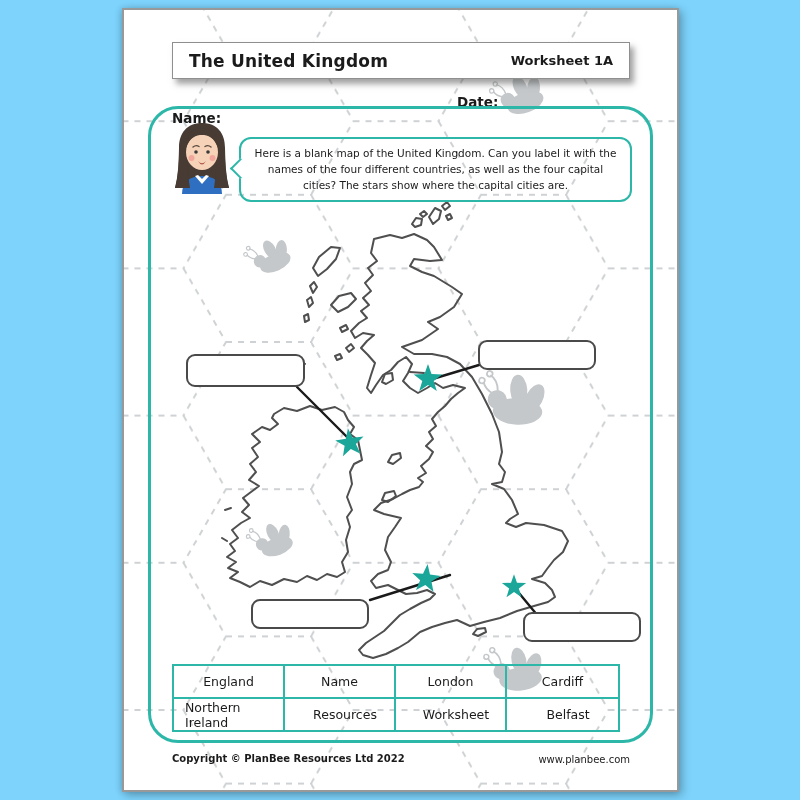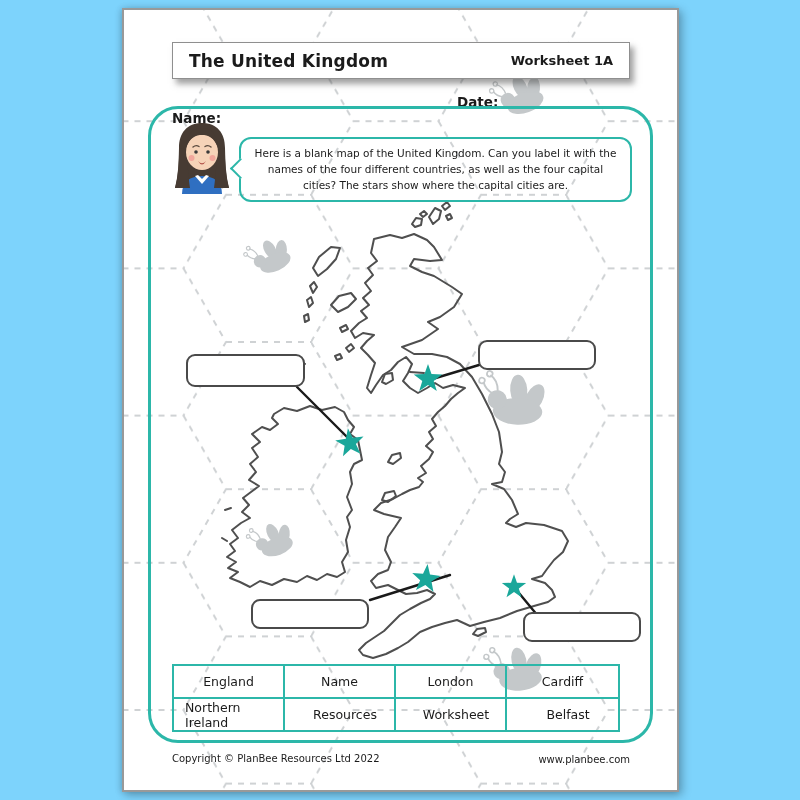--- a/index.html
+++ b/index.html
@@ -36,21 +36,21 @@
   .lb3{left:127px;top:589px;width:118px;height:30px;}
   .lb4{left:399px;top:602px;width:118px;height:30px;}
   
   .word-bank{position:absolute;left:48px;top:654px;width:448px;border:2px solid #2cb7a9;box-sizing:border-box;
     display:grid;grid-template-columns:repeat(4,1fr);}
   .wb-cell{border-right:2px solid #2cb7a9;border-bottom:2px solid #2cb7a9;height:31px;display:flex;
     align-items:center;justify-content:center;font-size:12.5px;background:transparent;}
   .wb-cell:nth-child(4n){border-right:none;}
   .wb-cell:nth-child(n+5){border-bottom:none;padding-left:11px;}
   
-  .copyright{position:absolute;left:48px;top:743px;font-size:10px;font-weight:normal;}
+  .copyright{position:absolute;left:48px;top:743px;font-size:10px;font-weight:bold;}
   .website{position:absolute;right:47px;top:744px;font-size:10px;font-weight:normal;}
 </style>
 </head>
 <body>
 
 <div class="canvas">
   <div class="page">
 
     <svg class="layer" viewBox="0 0 553 780" aria-hidden="true">
       <defs>

